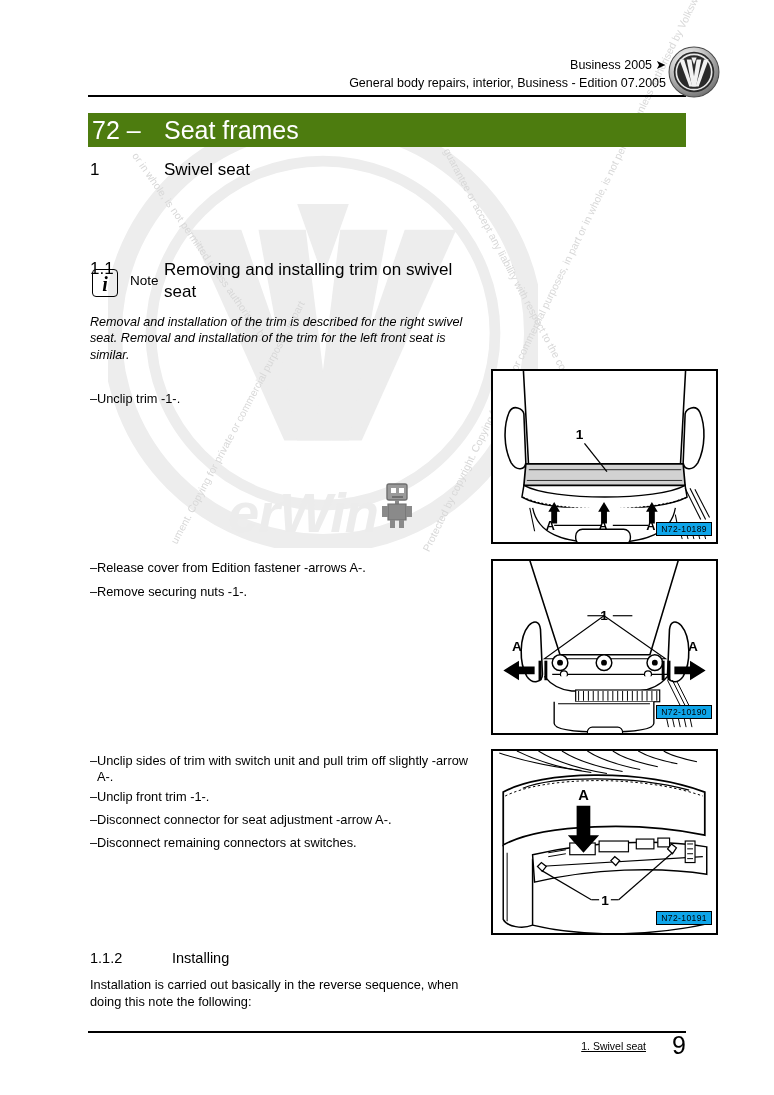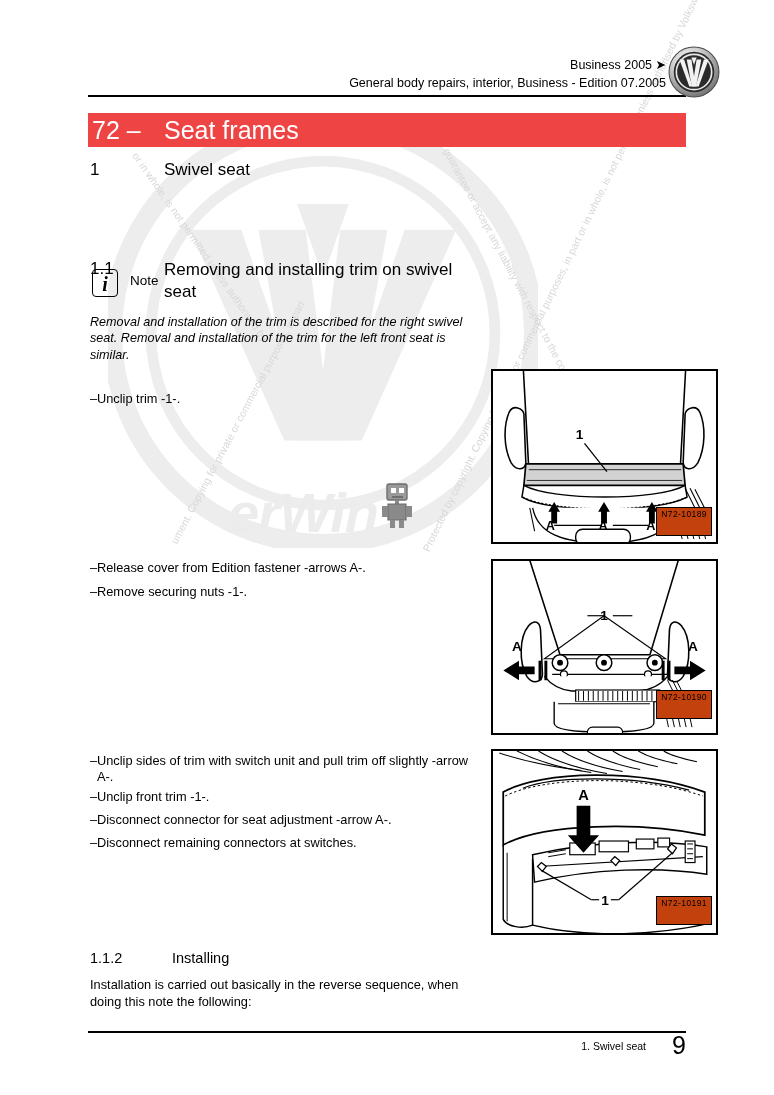--- a/index.html
+++ b/index.html
@@ -104,21 +104,21 @@
     height: 52px;
   }
 
   
   #titlebar {
     position: absolute;
     left: 88px;
     top: 113px;
     width: 598px;
     height: 34px;
-    background: #ef4444;
+    background: #4d7c0f;
     z-index: 3;
   }
   #titlebar .num {
     position: absolute;
     left: 4px;
     top: 3px;
     color: #fff;
     font-size: 25px;
     letter-spacing: 0px;
   }
@@ -245,45 +245,46 @@
     position: absolute;
     left: 491px;
     border: 2.2px solid #000;
     background: #fff;
     box-sizing: border-box;
     overflow: hidden;
   }
   .fig-id {
     position: absolute;
     border: 1.2px solid #000;
-    background: #c2410c;
+    background: #0ea5e9;
     font-size: 8.5px;
     font-family: "Liberation Sans", sans-serif;
     letter-spacing: 0.4px;
-    padding: 1px 4px 16px 4px;
+    padding: 1px 4px 1px 4px;
     white-space: nowrap;
     margin-top: 44px;
   }
 
   
   #footer { position: absolute; left:0; top:0; width:774px; height:1095px; z-index:3; pointer-events:none;}
   .ftr-rule {
     position: absolute;
     left: 88px;
     top: 1031px;
     width: 598px;
     height: 1.6px;
     background: #000;
   }
   .ftr-crumb {
     position: absolute;
     right: 128px;
     top: 1040px;
     font-size: 10.5px;
     white-space: nowrap;
+    text-decoration: underline;
   }
   .ftr-page {
     position: absolute;
     right: 88px;
     top: 1031px;
     font-size: 25px;
     white-space: nowrap;
   }
 </style>
 </head>

